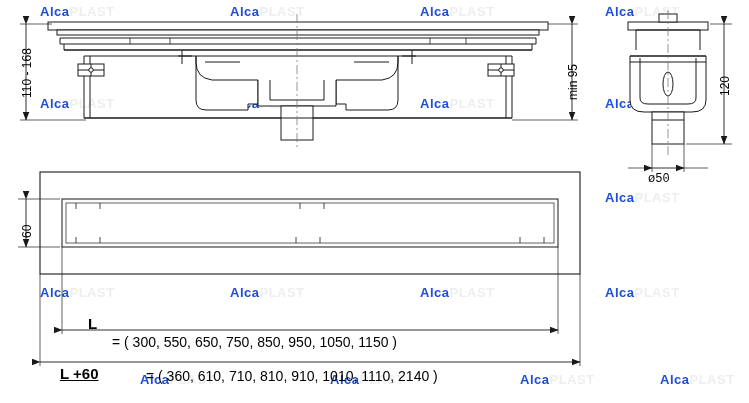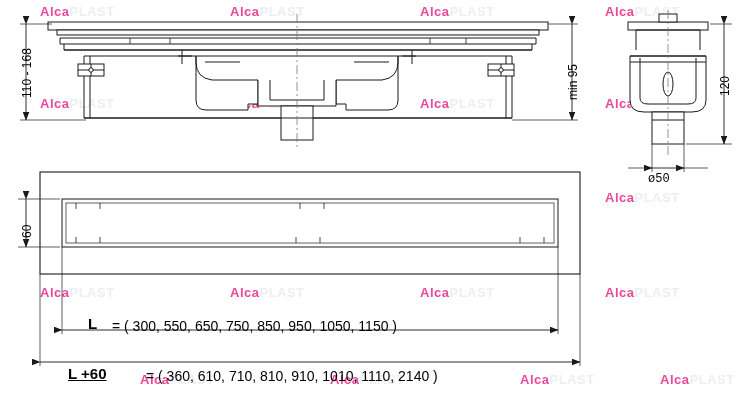--- a/index.html
+++ b/index.html
@@ -14,21 +14,21 @@
   .wm{
     position:absolute;
     color:#eceef0;
     font-family:"Liberation Sans", sans-serif;
     font-size:13px;
     font-weight:bold;
     letter-spacing:0.5px;
     white-space:nowrap;
     user-select:none;
   }
-  .wm .b{color:#ec4899;}
+  .wm .b{color:#1d4ed8;}
   .lbl{
     position:absolute;
     font-family:"Liberation Sans", sans-serif;
     color:#000;
     white-space:nowrap;
   }
   .v{
     transform-origin:left top;
     transform:rotate(-90deg);
   }
@@ -242,18 +242,18 @@
 
   <div class="lbl dimtxt v" style="left:566px; top:100px;">min 95</div>
 
   <div class="lbl dimtxt v" style="left:718px; top:96px;">120</div>
 
   <div class="lbl dimtxt" style="left:648px; top:172px;font-family:Liberation Mono, monospace;">ø50</div>
 
   <div class="lbl dimtxt v" style="left:20px; top:238px;">60</div>
 
   <div class="lbl bigtxt" style="left:88px; top:315px;">L</div>
-  <div class="lbl bigtxt2" style="left:112px; top:318px;">= ( 300, 550, 650, 750, 850, 950, 1050, 1150 )</div>
-
-  <div class="lbl bigtxt" style="left:68px; top:365px;text-decoration:underline;">L +60</div>
+  <div class="lbl bigtxt2" style="left:112px; top:334px;">= ( 300, 550, 650, 750, 850, 950, 1050, 1150 )</div>
+
+  <div class="lbl bigtxt" style="left:60px; top:365px;text-decoration:underline;">L +60</div>
   <div class="lbl bigtxt2" style="left:146px; top:368px;">= ( 360, 610, 710, 810, 910, 1010, 1110, 2140 )</div>
 
 </div>
 
 </body></html>

